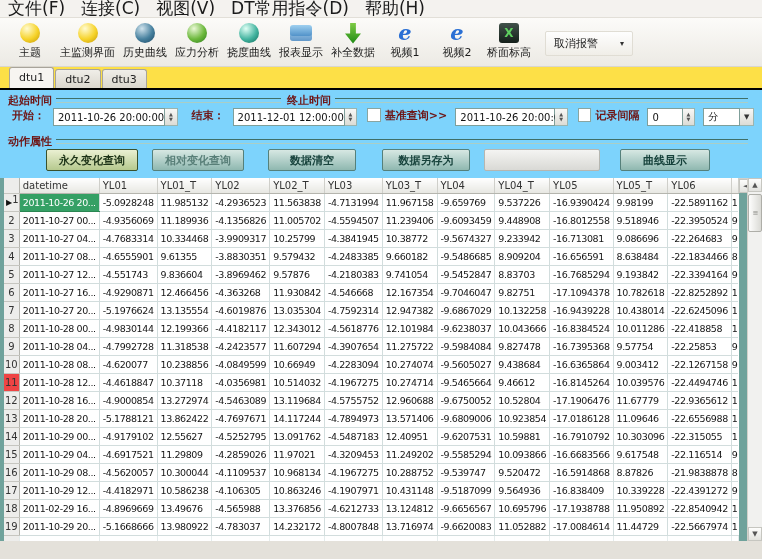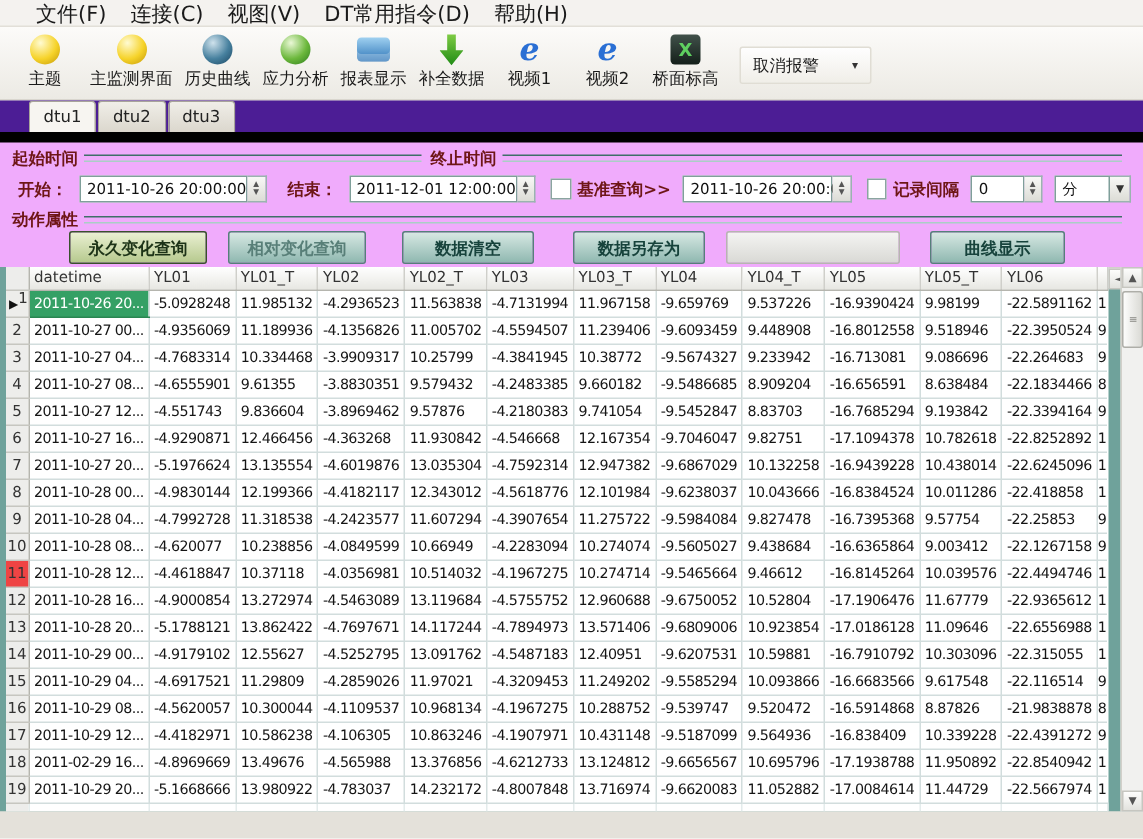--- a/index.html
+++ b/index.html
@@ -1,40 +1,40 @@
 <!DOCTYPE html>
 <html><head>
 <meta charset="utf-8">
 <style>
   html,body{margin:0;padding:0}
   body{width:762px;height:559px;background:#e4e1da;font-family:"DejaVu Sans","Liberation Sans",sans-serif;overflow:hidden;-webkit-font-smoothing:antialiased}
-  .menubar{height:17px;background:#f4f2ef;border-bottom:1px solid #e2dfd8;display:flex;align-items:flex-start;padding-left:16px;font-size:14px;color:#1a1a1a}
+  .menubar{height:17px;background:#f4f2ef;border-bottom:1px solid #e2dfd8;display:flex;align-items:center;padding-left:0;font-size:17px;color:#1a1a1a}
   .menu-item{padding:1px 8px;cursor:default}
   .toolbar{height:46px;background:linear-gradient(#fcfbf9,#ecead4 140%);background:linear-gradient(#fcfbf9,#eceae4);display:flex;align-items:flex-start;padding:2px 2px 0 4px;border-bottom:1px solid #d9d6ce}
   .tool-btn{display:flex;flex-direction:column;align-items:center;padding:1px 4px 0;font-size:11px;color:#1a1a1a;min-width:44px}
   .ticon{width:26px;height:24px;display:flex;align-items:center;justify-content:center;position:relative}
   .ball{width:20px;height:20px;border-radius:50%}
   .balloon-yellow-icon .ball{background:radial-gradient(circle at 35% 28%,#fffbd2,#f6d32a 55%,#c29606)}
   .sphere-teal-icon .ball{background:radial-gradient(circle at 35% 28%,#eafff8,#4fc0ab 50%,#0d7a66)}
   .sphere-dark-icon .ball{background:radial-gradient(circle at 35% 28%,#cfe2ec,#46809e 55%,#1b4560)}
   .sphere-green-icon .ball{background:radial-gradient(circle at 35% 28%,#eaf8d6,#6cb83c 55%,#2a7a1c)}
   .sphere-aqua-icon .ball{background:radial-gradient(circle at 35% 28%,#e0fff5,#44b4a0 55%,#0e6c5a)}
   .report-blue-icon .ball{width:22px;height:16px;border-radius:3px;background:linear-gradient(#9fd0f0,#2e76b8);box-shadow:inset 0 -5px 0 rgba(255,255,255,.25)}
   .arrow-down-green-icon .ball{width:16px;height:21px;border-radius:0;background:linear-gradient(#7ecb44,#1e8a14);clip-path:polygon(32% 0,68% 0,68% 52%,100% 52%,50% 100%,0 52%,32% 52%)}
   .ie-icon .ball{border-radius:0;background:none;width:auto;height:auto;font:bold italic 21px "DejaVu Serif",serif;color:#2a6fd4;line-height:20px}
   .excel-icon .ball{border-radius:3px;background:linear-gradient(#41514a,#141f1a);display:flex;align-items:center;justify-content:center;color:#5fd060;font:bold 12px "DejaVu Sans",sans-serif}
   .alarm{display:flex;align-items:center;align-self:center;margin-left:10px;padding:4px 8px;font-size:11px;color:#1a1a1a;background:linear-gradient(#fefefe,#f0eee8);border:1px solid #e0ddd4;border-radius:2px}
   .alarm .caret{font-size:8px;margin-left:22px;color:#333}
-  .tabstrip{height:21px;background:#4c1d95;display:flex;padding-left:19px}
+  .tabstrip{height:21px;background:#fde047;display:flex;align-items:flex-end;padding-left:9px}
   .tab{font-size:11px;color:#222;background:linear-gradient(#f0eee8,#dbd7cd);border:1px solid #a8a49a;border-bottom:none;border-radius:3px 3px 0 0;padding:3px 9px 2px;margin-right:1px}
   .tab.active{background:#f7f5f1;padding-bottom:4px;position:relative;z-index:2}
-  .qpanel{height:90px;background:#f0abfc;border-top:7px solid #000000;padding:3px 8px 0 8px;box-sizing:border-box}
+  .qpanel{height:90px;background:#7dd3fc;border-top:2px solid #000000;padding:3px 8px 0 8px;box-sizing:border-box}
   .grprow{display:flex;align-items:center;height:15px;font-size:11px;font-weight:bold;color:#6e1616}
   .grpline{height:3px;border-top:1px solid #3f6f68;border-bottom:1px solid #aacec6;margin:0 6px 0 4px}
-  .fieldrow{display:flex;align-items:center;height:26px;font-size:11px;font-weight:bold;color:#6e1616;white-space:nowrap}
+  .fieldrow{display:flex;height:26px;font-size:11px;font-weight:bold;color:#6e1616;white-space:nowrap}
   .tfield{background:#fff;border:1px solid #7f9f9a;height:18px;box-sizing:border-box;display:flex;align-items:center;padding:0 4px;font-size:10px;font-weight:normal;color:#111}
   .spin{width:13px;height:18px;box-sizing:border-box;border:1px solid #9ab4af;border-left:none;background:linear-gradient(#f8f8f6,#dcdcd6);display:flex;flex-direction:column;align-items:center;justify-content:center;font-size:5px;line-height:5px;color:#555}
   .cb{width:12px;height:12px;background:#fff;border:1px solid #8aa5a0;margin:0 4px 0 10px}
   .dropbtn{width:14px;height:18px;box-sizing:border-box;border:1px solid #9ab4af;border-left:none;background:linear-gradient(#f8f8f6,#dcdcd6);display:flex;align-items:center;justify-content:center;font-size:7px;color:#333}
   .btnrow{display:flex;align-items:flex-start;height:26px}
   .abtn{height:22px;box-sizing:border-box;background:linear-gradient(#d7e8e3,#8fb8b0);border:1px solid #55807a;border-radius:2px;font-size:11px;font-weight:bold;color:#17433c;display:flex;align-items:center;justify-content:center}
   .abtn.active{background:linear-gradient(#eaf0d2,#b6c98e);border:1px solid #39512c;color:#1d3317}
   .abtn.muted{color:#587f78}
   .abtn.blank{background:linear-gradient(#f4f4f2,#d9d9d5);border:1px solid #b6b6b0}
   .gridregion{display:flex;background:#6fa29b;padding-left:4px}
@@ -90,20 +90,26 @@
         </div>
         <span>历史曲线</span>
       </div>
       <div class="tool-btn">
         <div class="ticon sphere-green-icon">
           <span class="ball"></span>
         </div>
         <span>应力分析</span>
       </div>
       <div class="tool-btn">
+        <div class="ticon sphere-aqua-icon">
+          <span class="ball"></span>
+        </div>
+        <span>挠度曲线</span>
+      </div>
+      <div class="tool-btn">
         <div class="ticon report-blue-icon">
           <span class="ball"></span>
         </div>
         <span>报表显示</span>
       </div>
       <div class="tool-btn">
         <div class="ticon arrow-down-green-icon">
           <span class="ball"></span>
         </div>
         <span>补全数据</span>

